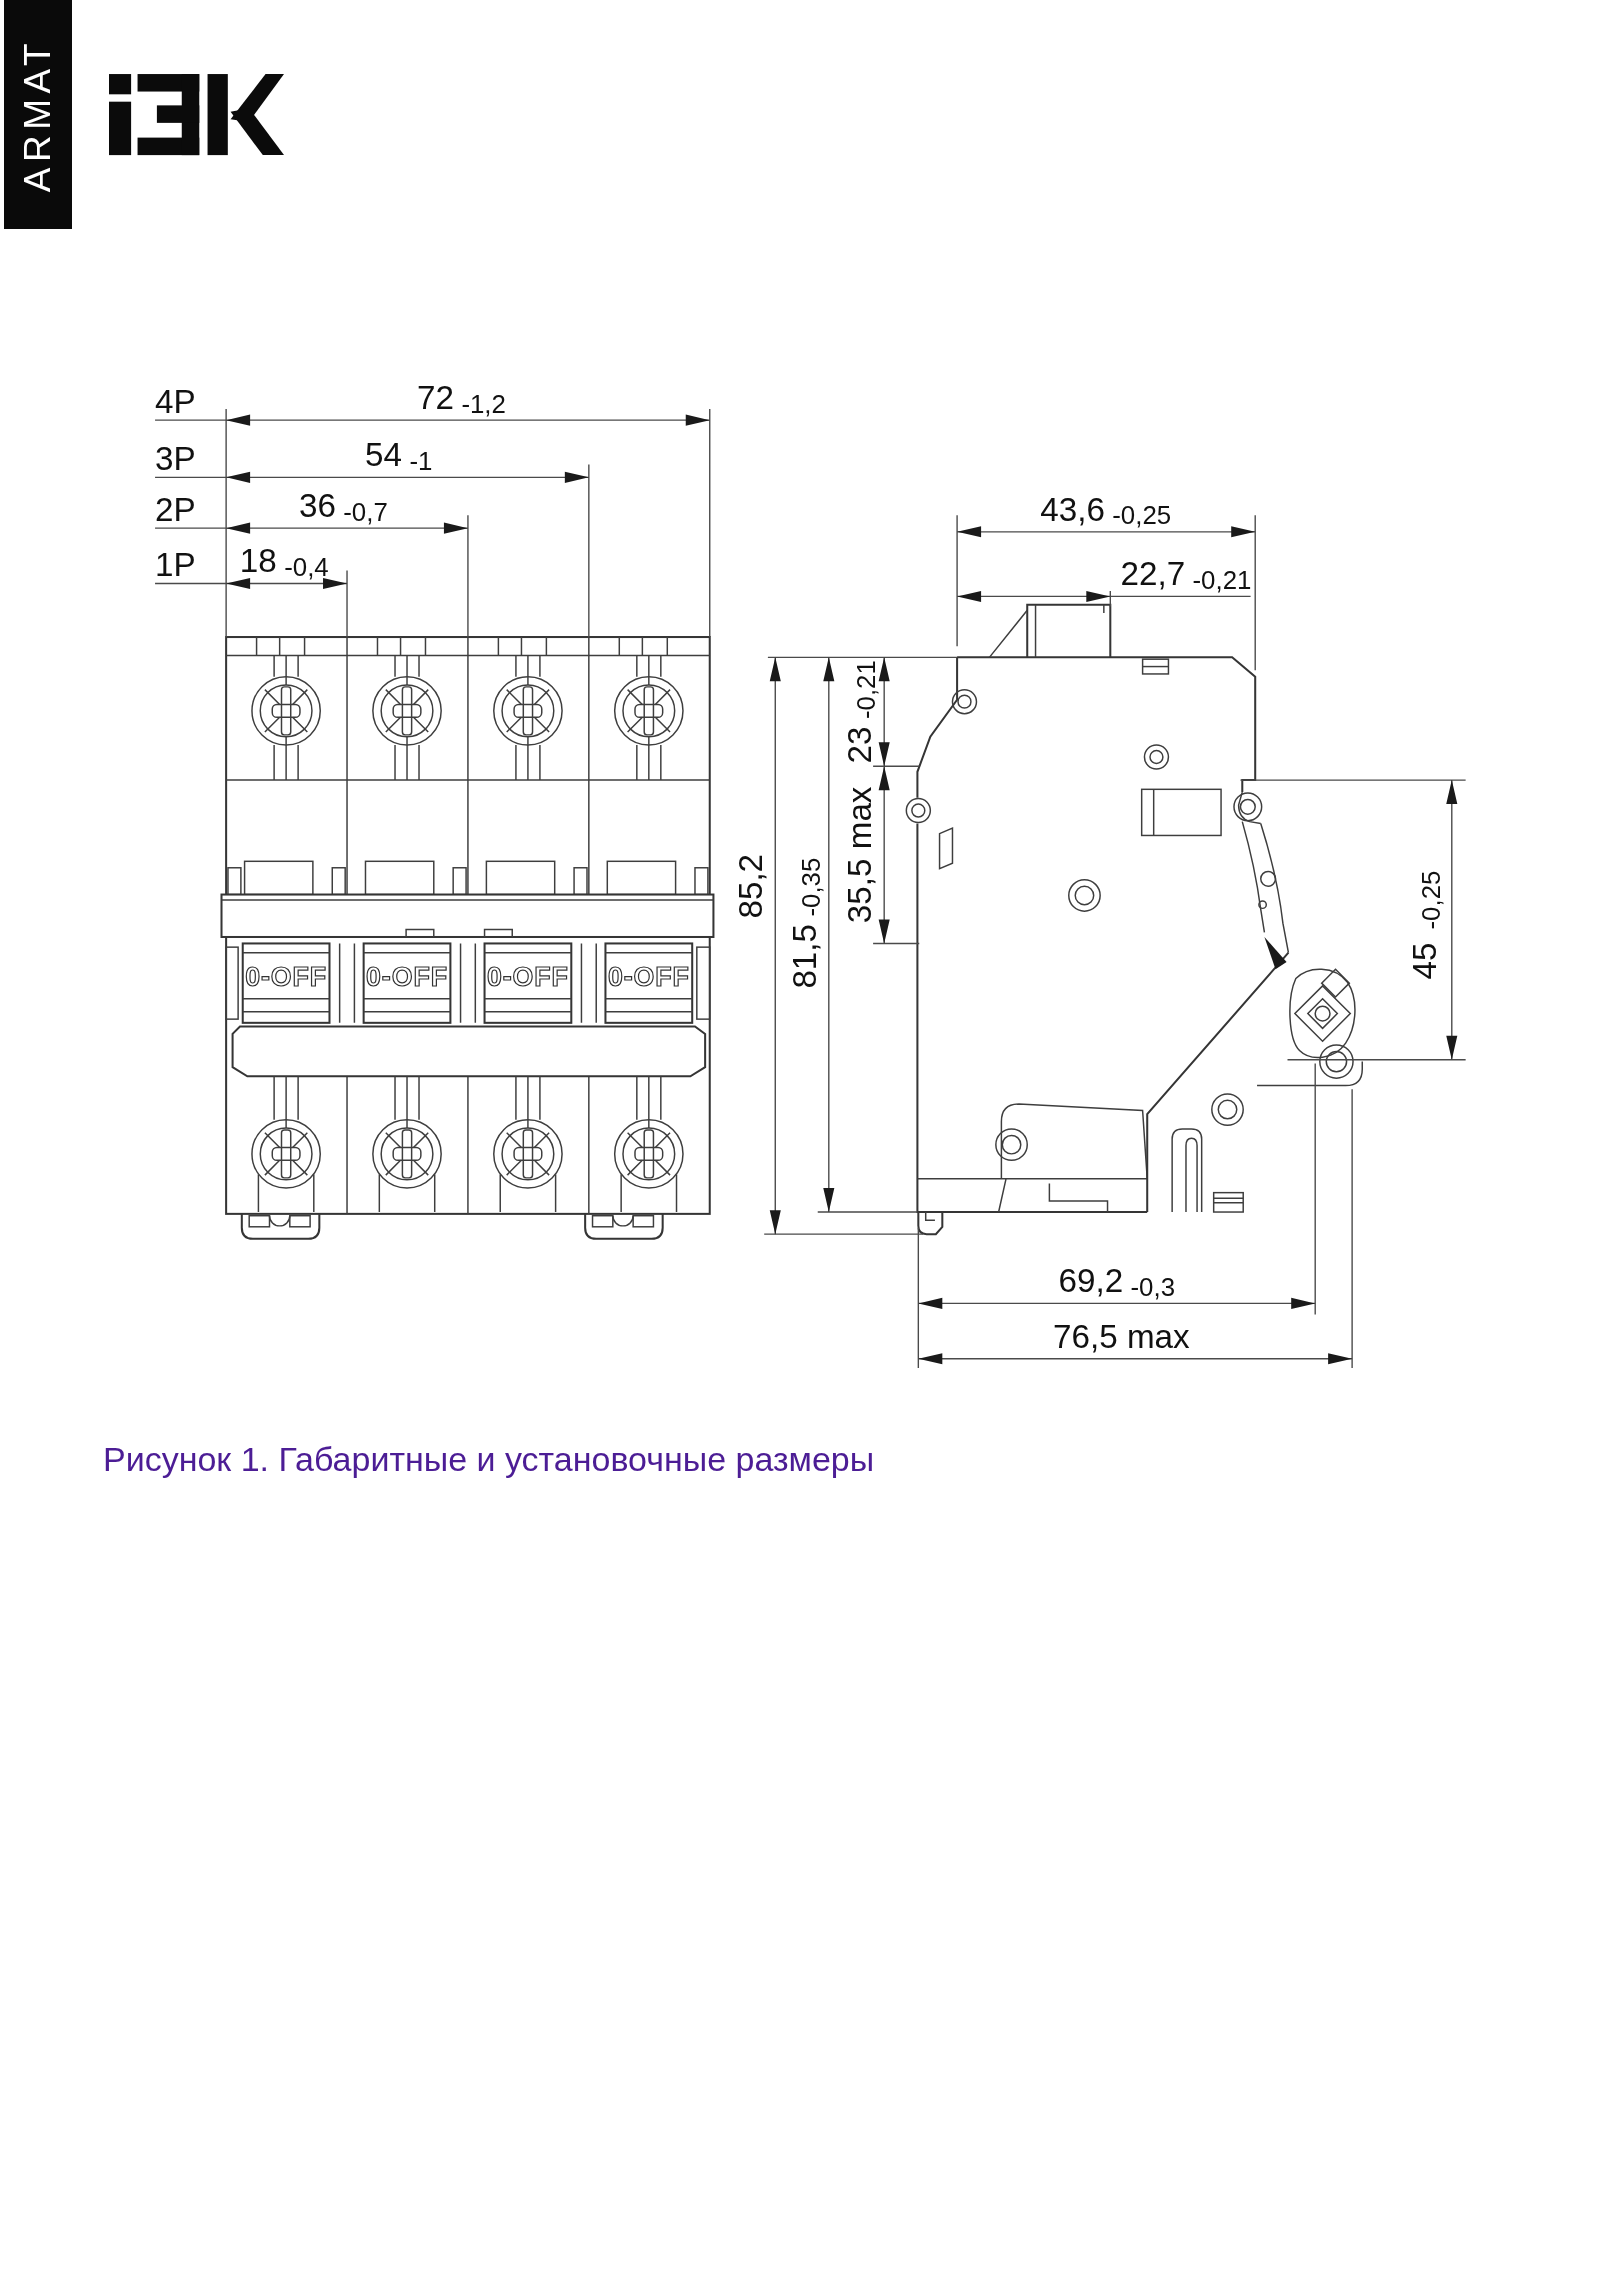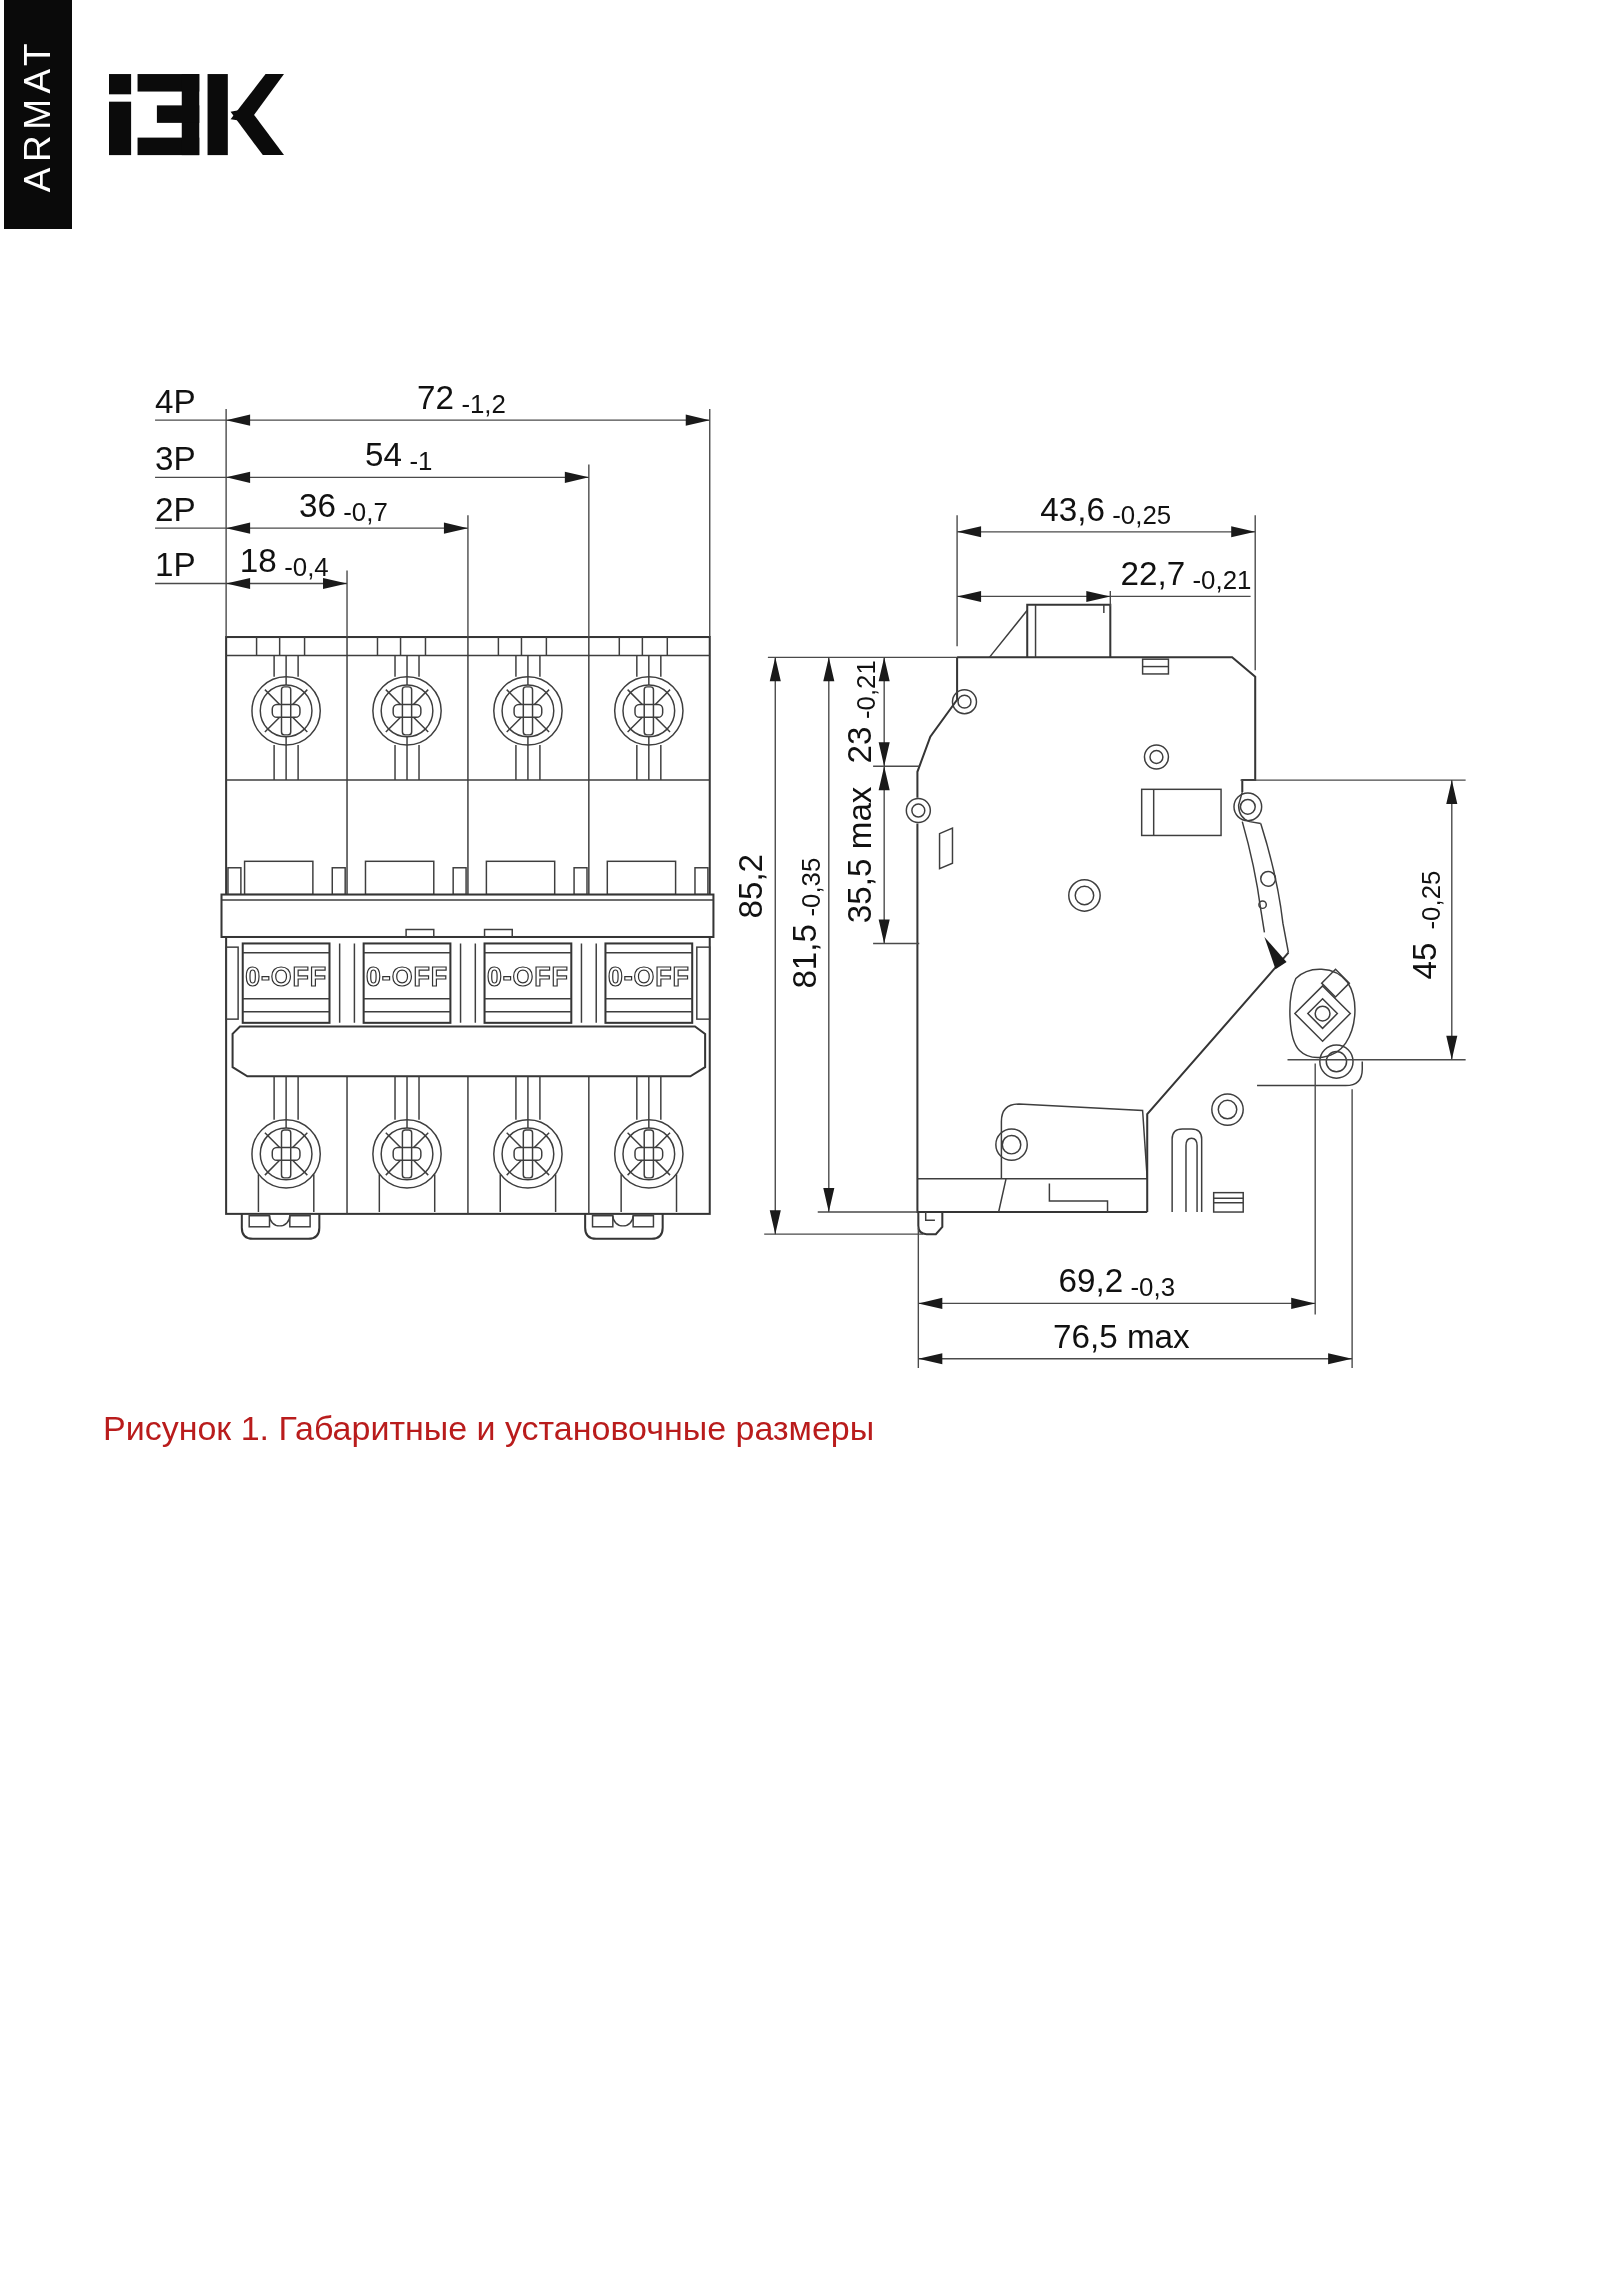--- a/index.html
+++ b/index.html
@@ -2,21 +2,21 @@
 <html style="font-size:14.8px"><head>
 <meta charset="utf-8">
 <style>
   html,body{margin:0;padding:0;background:#e8e8e8;}
   .page{position:relative;width:1617px;height:2293px;background:#ffffff;overflow:hidden;
         font-family:"Liberation Sans",sans-serif;}
   .brand-bar{position:absolute;left:3.7px;top:0;width:68px;height:229px;background:#0a0a0a;}
   .brand-bar span{position:absolute;left:50%;top:50%;transform:translate(-50%,-50%) rotate(-90deg);
         color:#fff;font-size:37px;letter-spacing:5.5px;white-space:nowrap;font-weight:400;}
   .logo{position:absolute;left:109px;top:74px;}
-  .caption{position:absolute;left:103px;top:1409px;font-size:34px;color:#b91c1c;}
+  .caption{position:absolute;left:103px;top:1440px;font-size:34px;color:#4c1d95;}
   svg{position:absolute;left:0;top:0;}
   .ln{stroke:#3e3e3e;stroke-width:1.6;fill:none;}
   .bd{stroke:#353535;stroke-width:2.2;fill:none;}
   .bdf{stroke:#353535;stroke-width:2.2;fill:#fff;}
   .dln{stroke:#4a4a4a;stroke-width:1.5;fill:none;}
   .ar{fill:#1a1a1a;stroke:none;}
   .dimtxt{font-family:"Liberation Sans",sans-serif;font-size:36px;fill:#111;}
   .tol{font-size:28px;}
   .lbl{font-family:"Liberation Sans",sans-serif;font-size:36px;fill:#111;}
   .offtxt{font-family:"Liberation Sans",sans-serif;font-size:29px;font-weight:bold;

